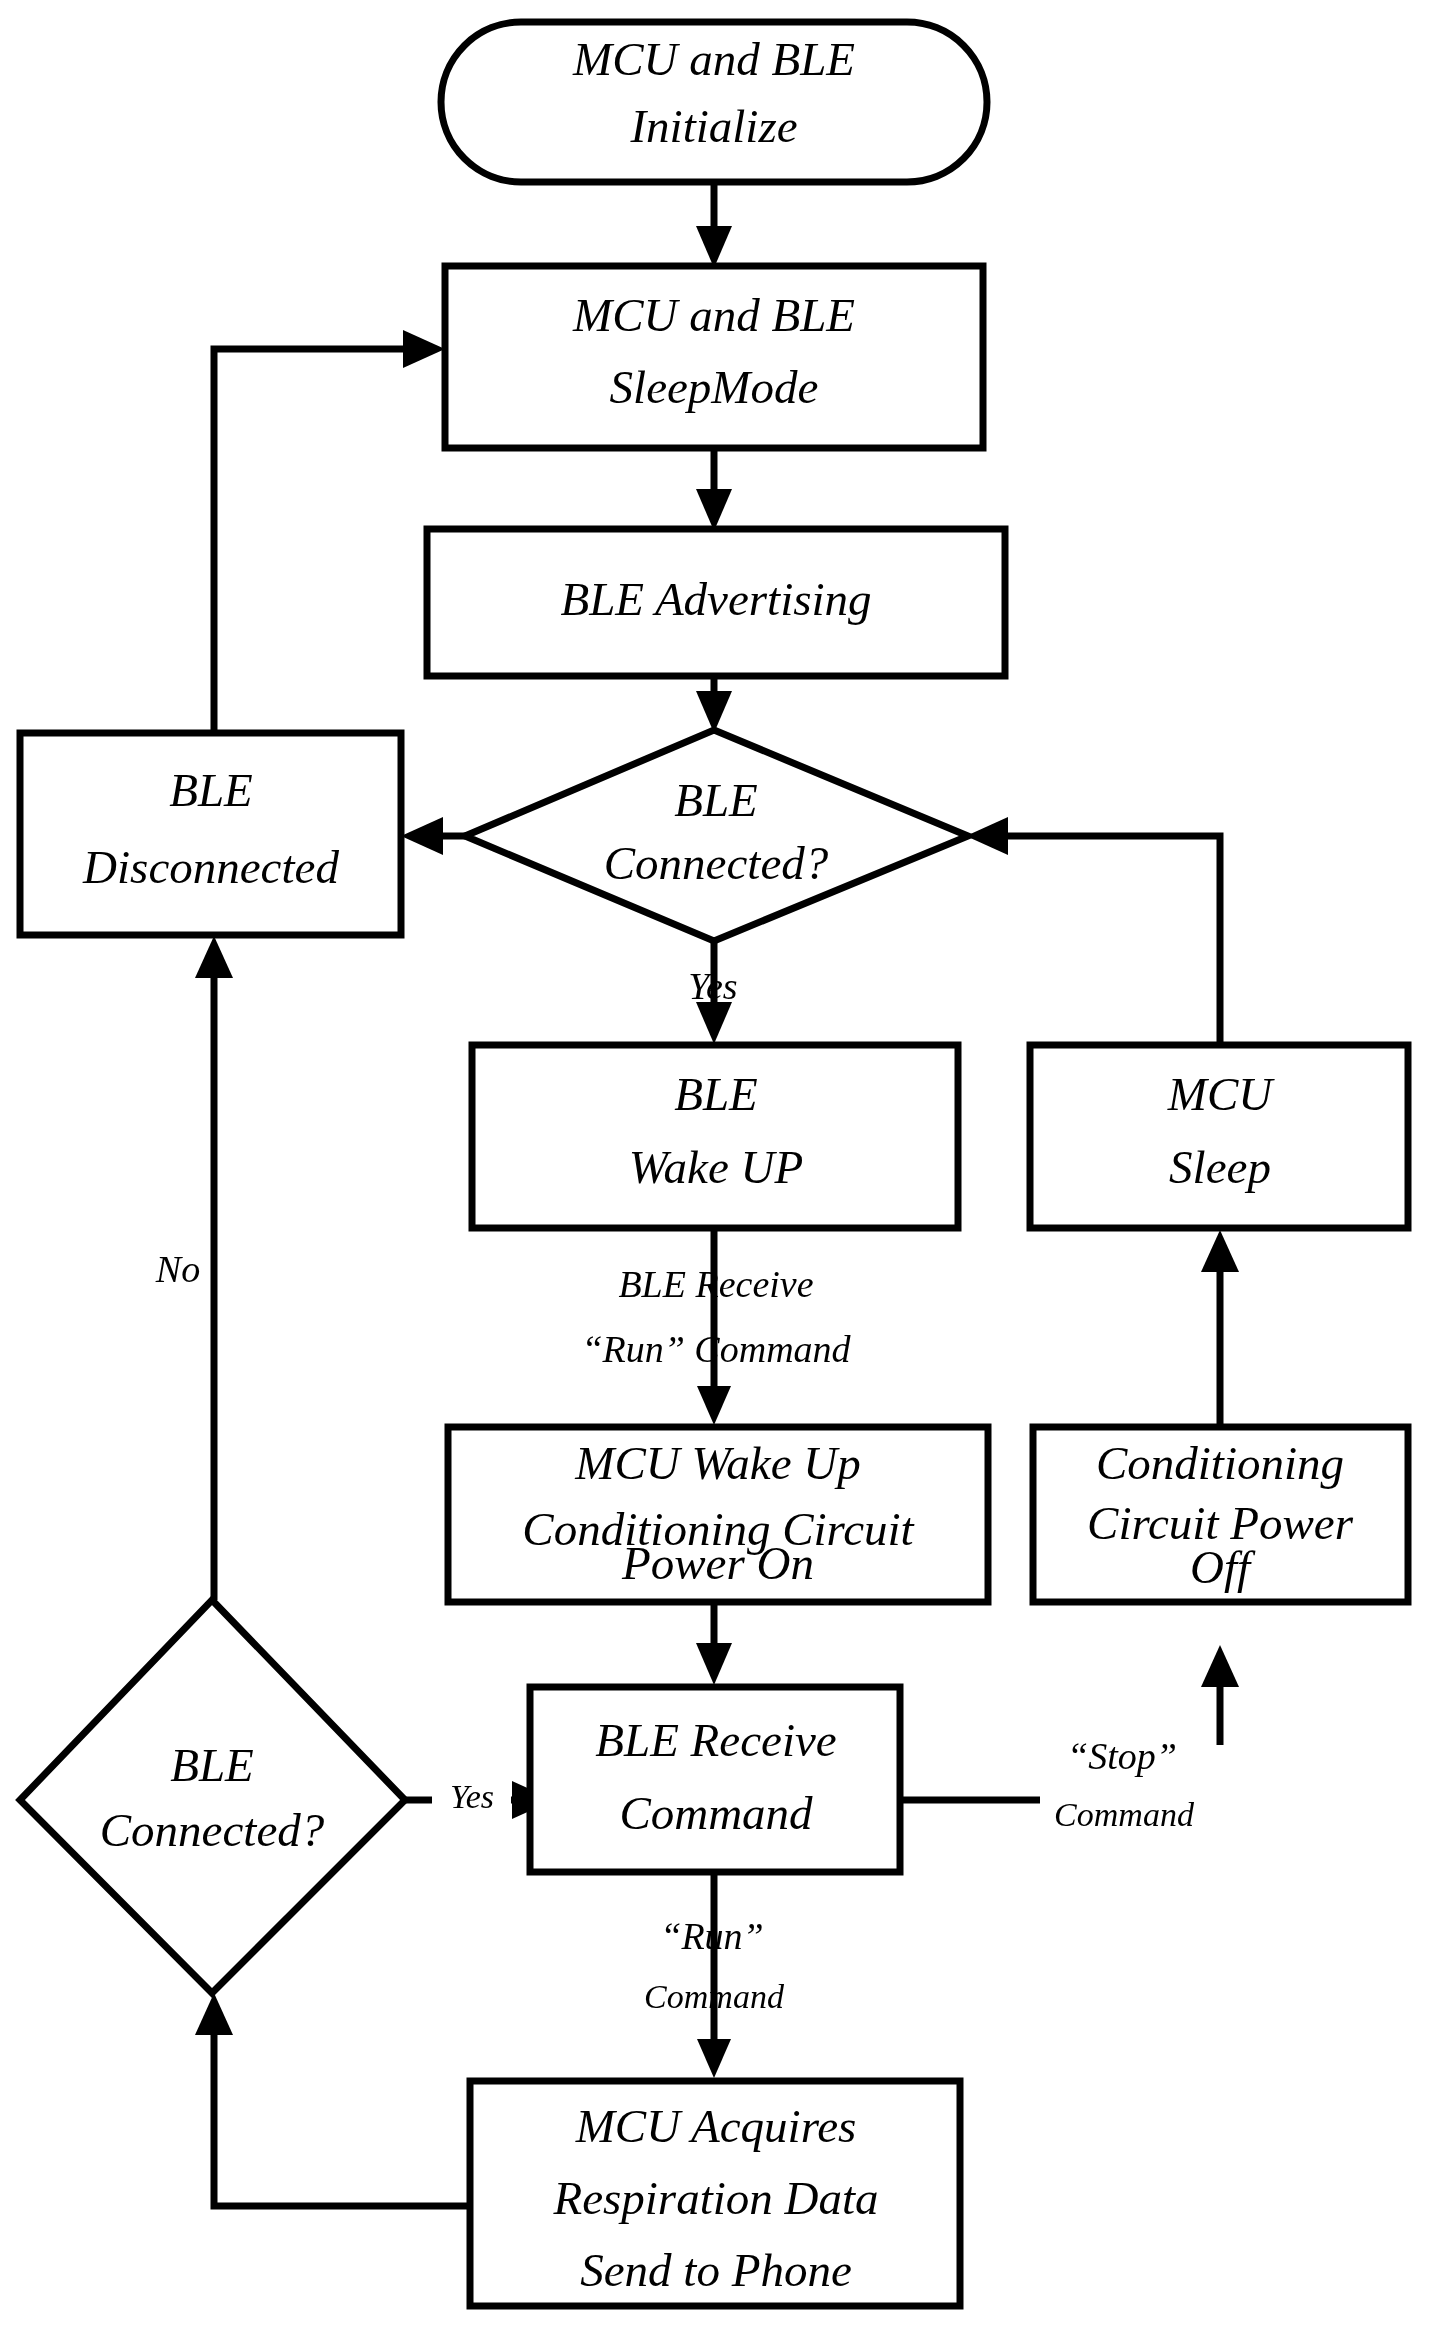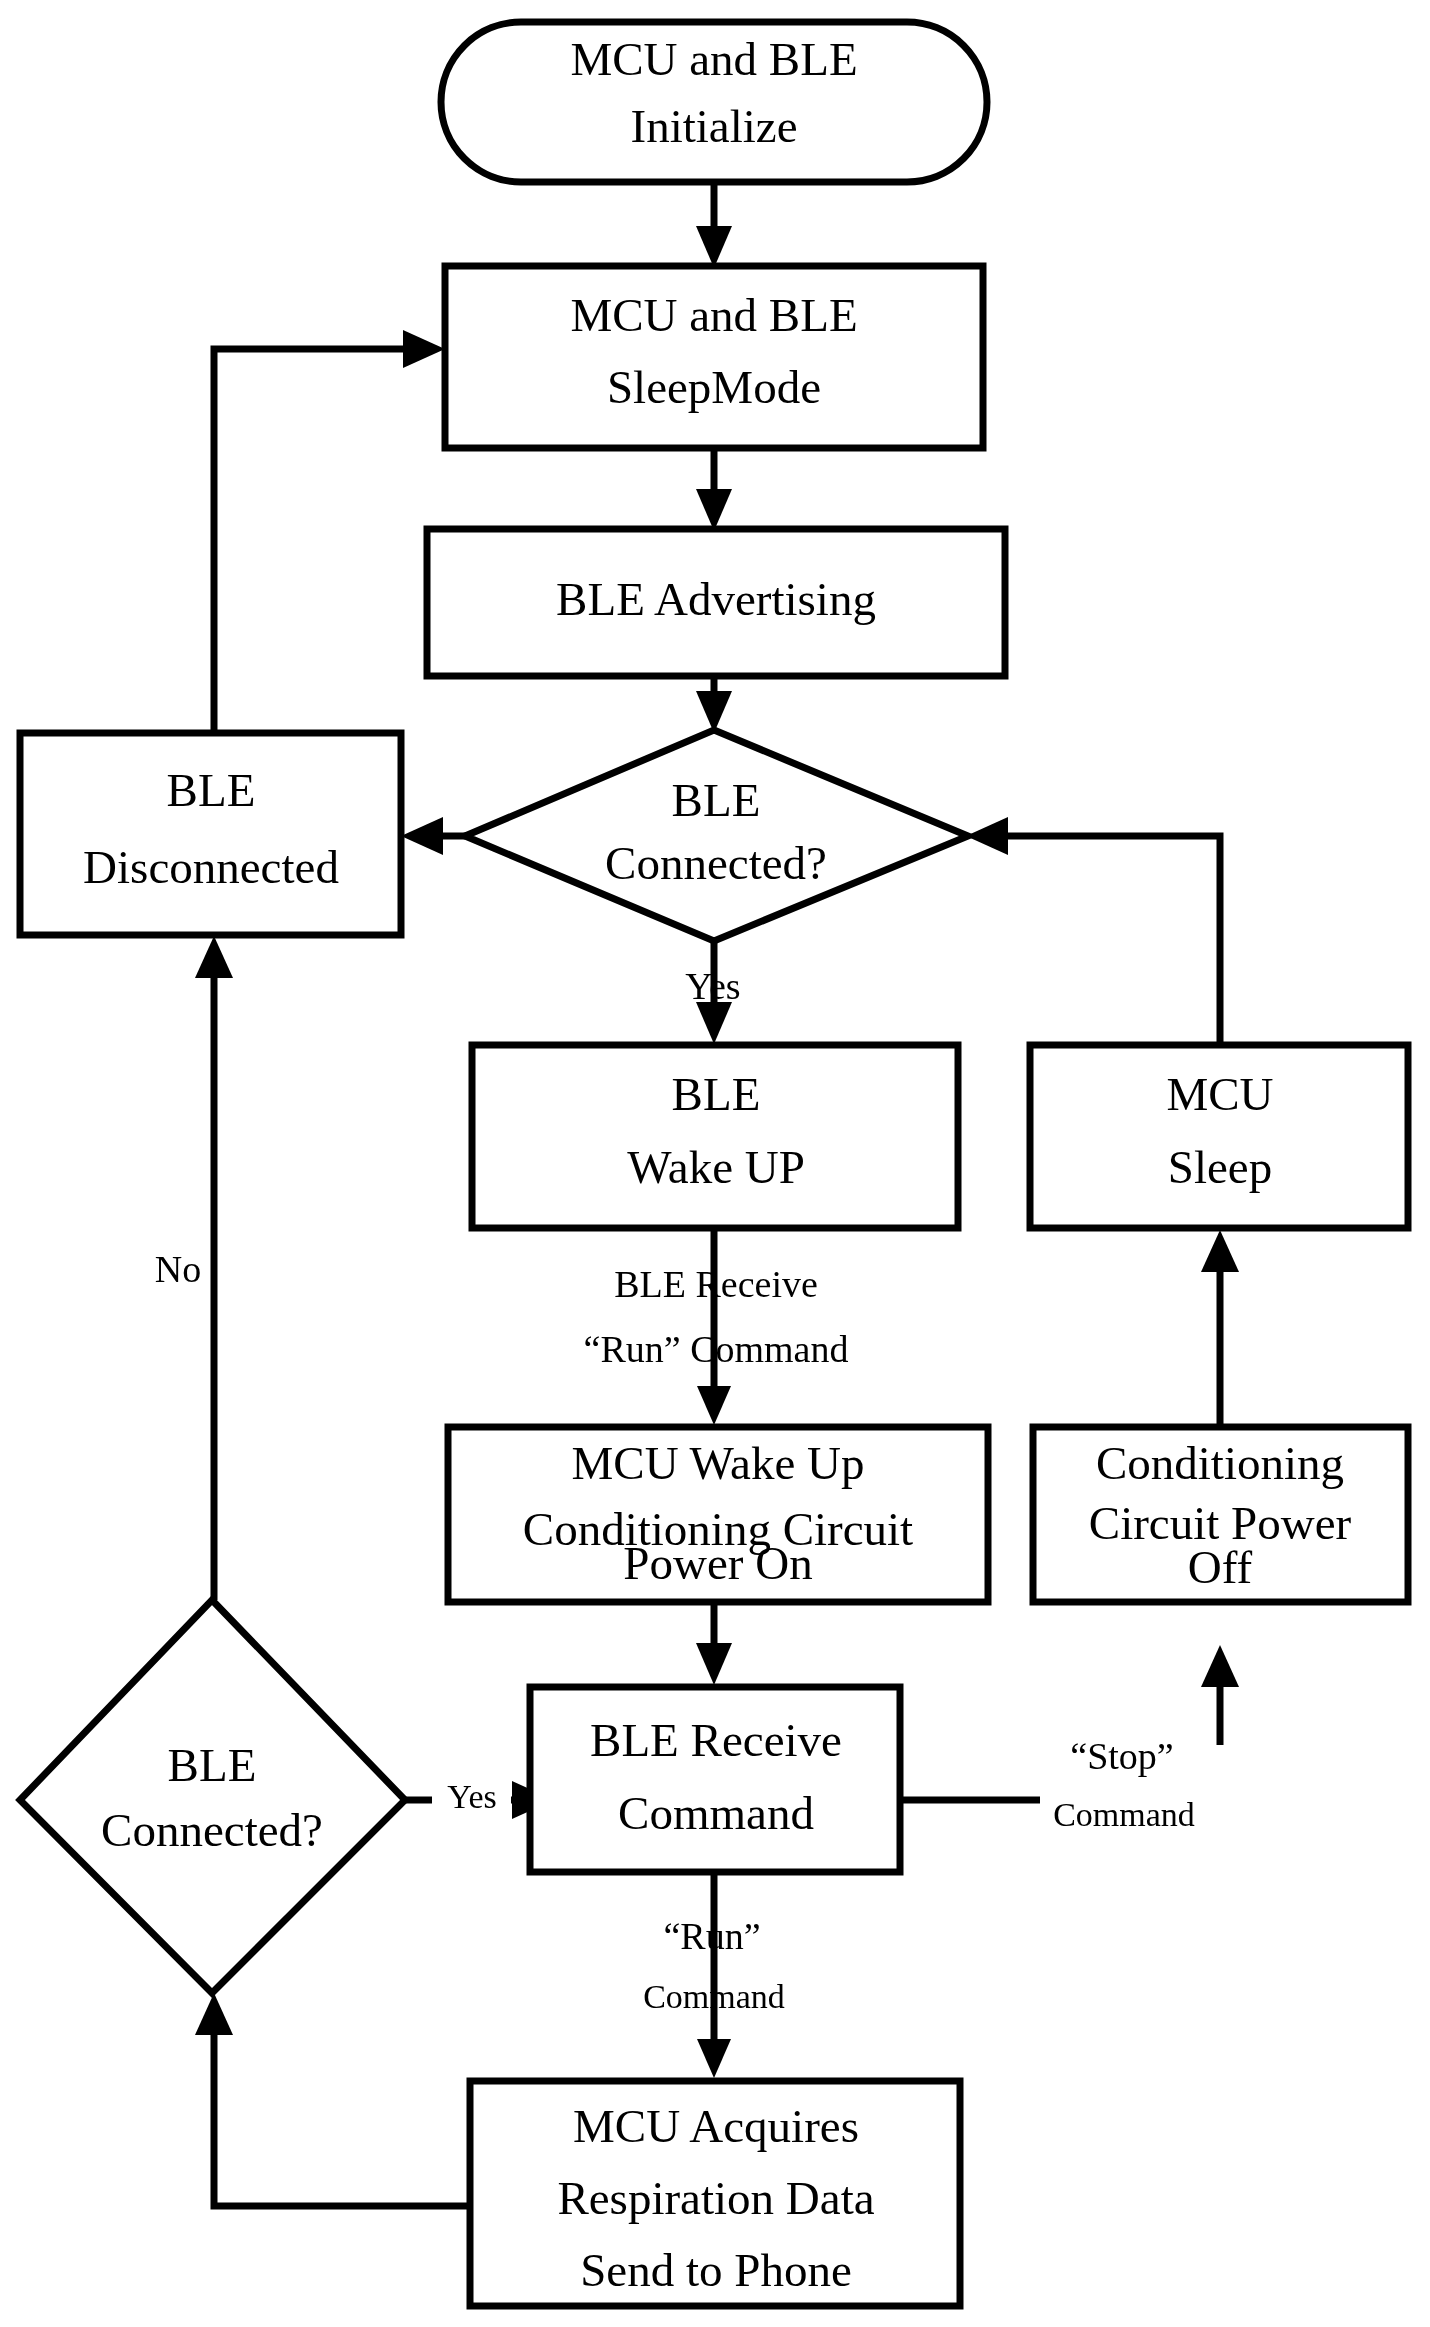--- a/index.html
+++ b/index.html
@@ -11,20 +11,21 @@
     width: 1430px;
     height: 2327px;
     font-family: "Liberation Serif", "DejaVu Serif", serif;
     overflow: hidden;
   }
   #flowchart-root {
     position: relative;
     width: 1430px;
     height: 2213px;
     background: #ffffff;
+    font-style: italic;
   }
   svg#flow-svg {
     position: absolute;
     top: 0;
     left: 0;
     width: 1430px;
     height: 2327px;
     display: block;
   }
   .node-shape {

